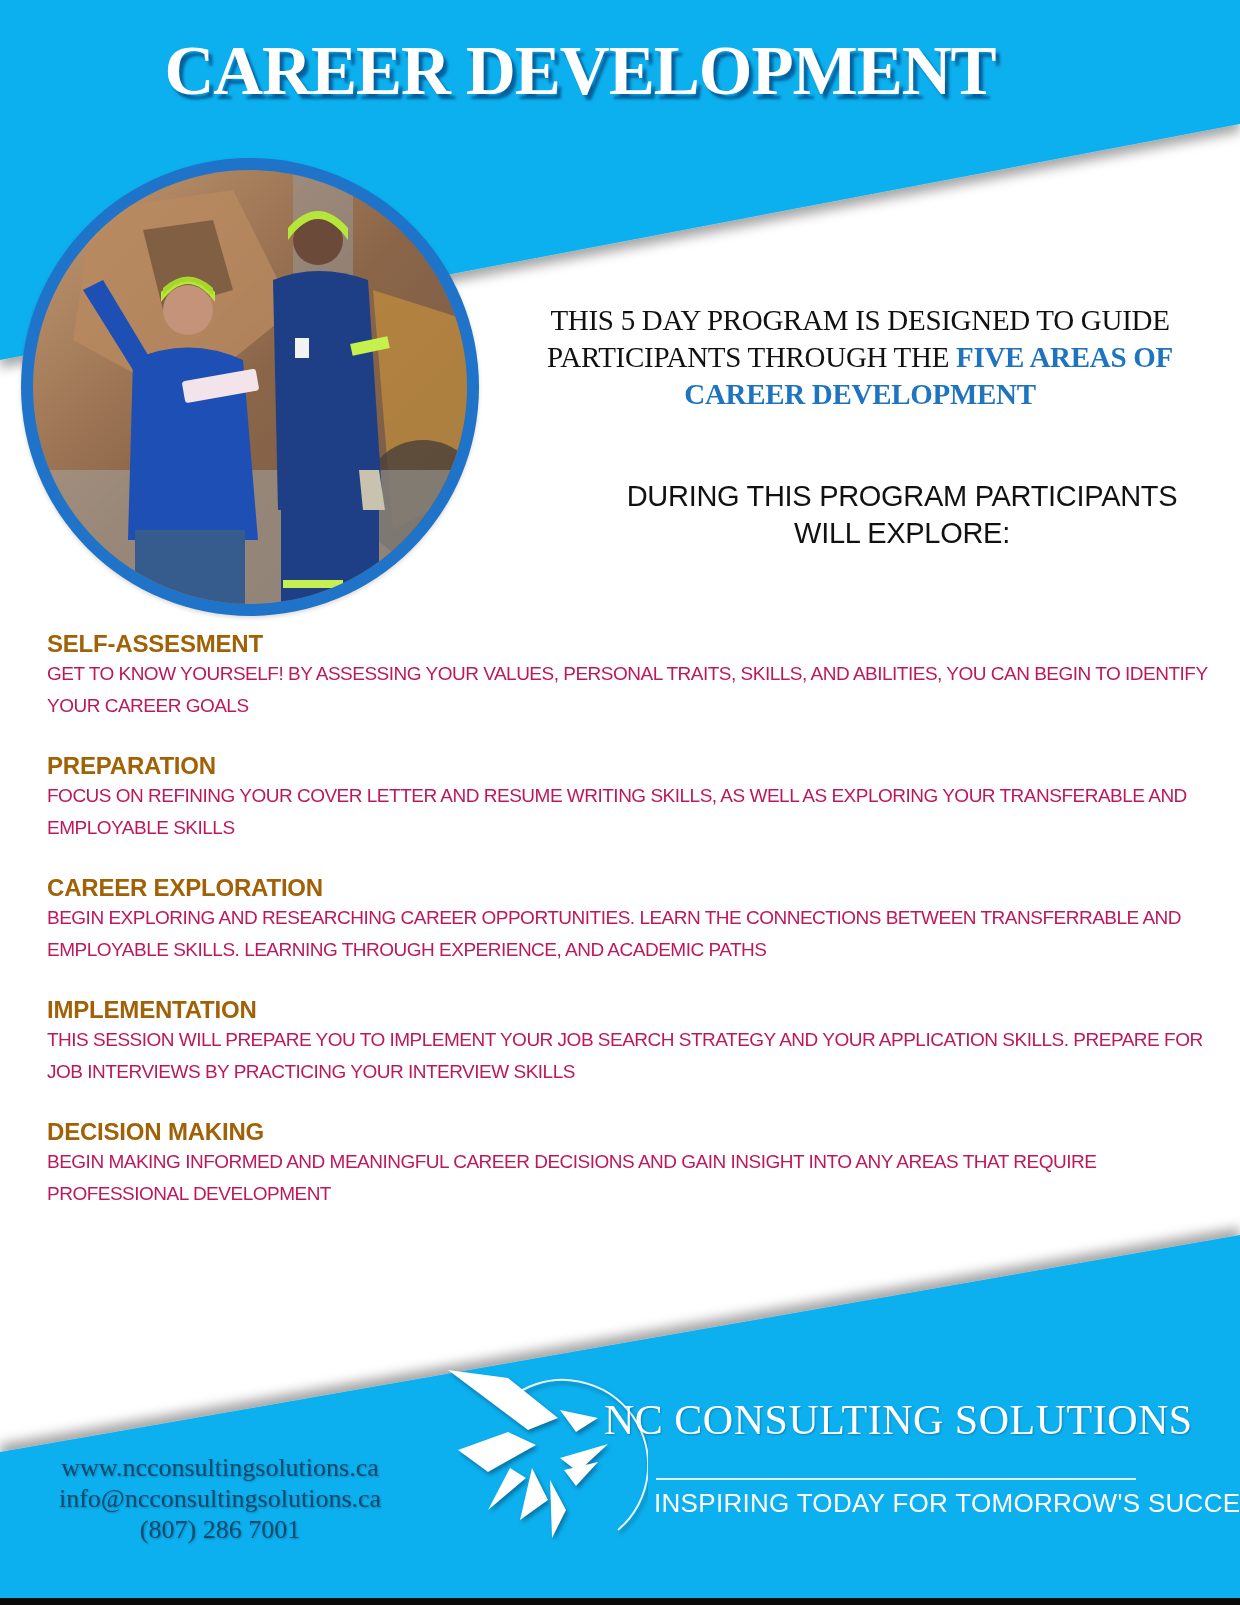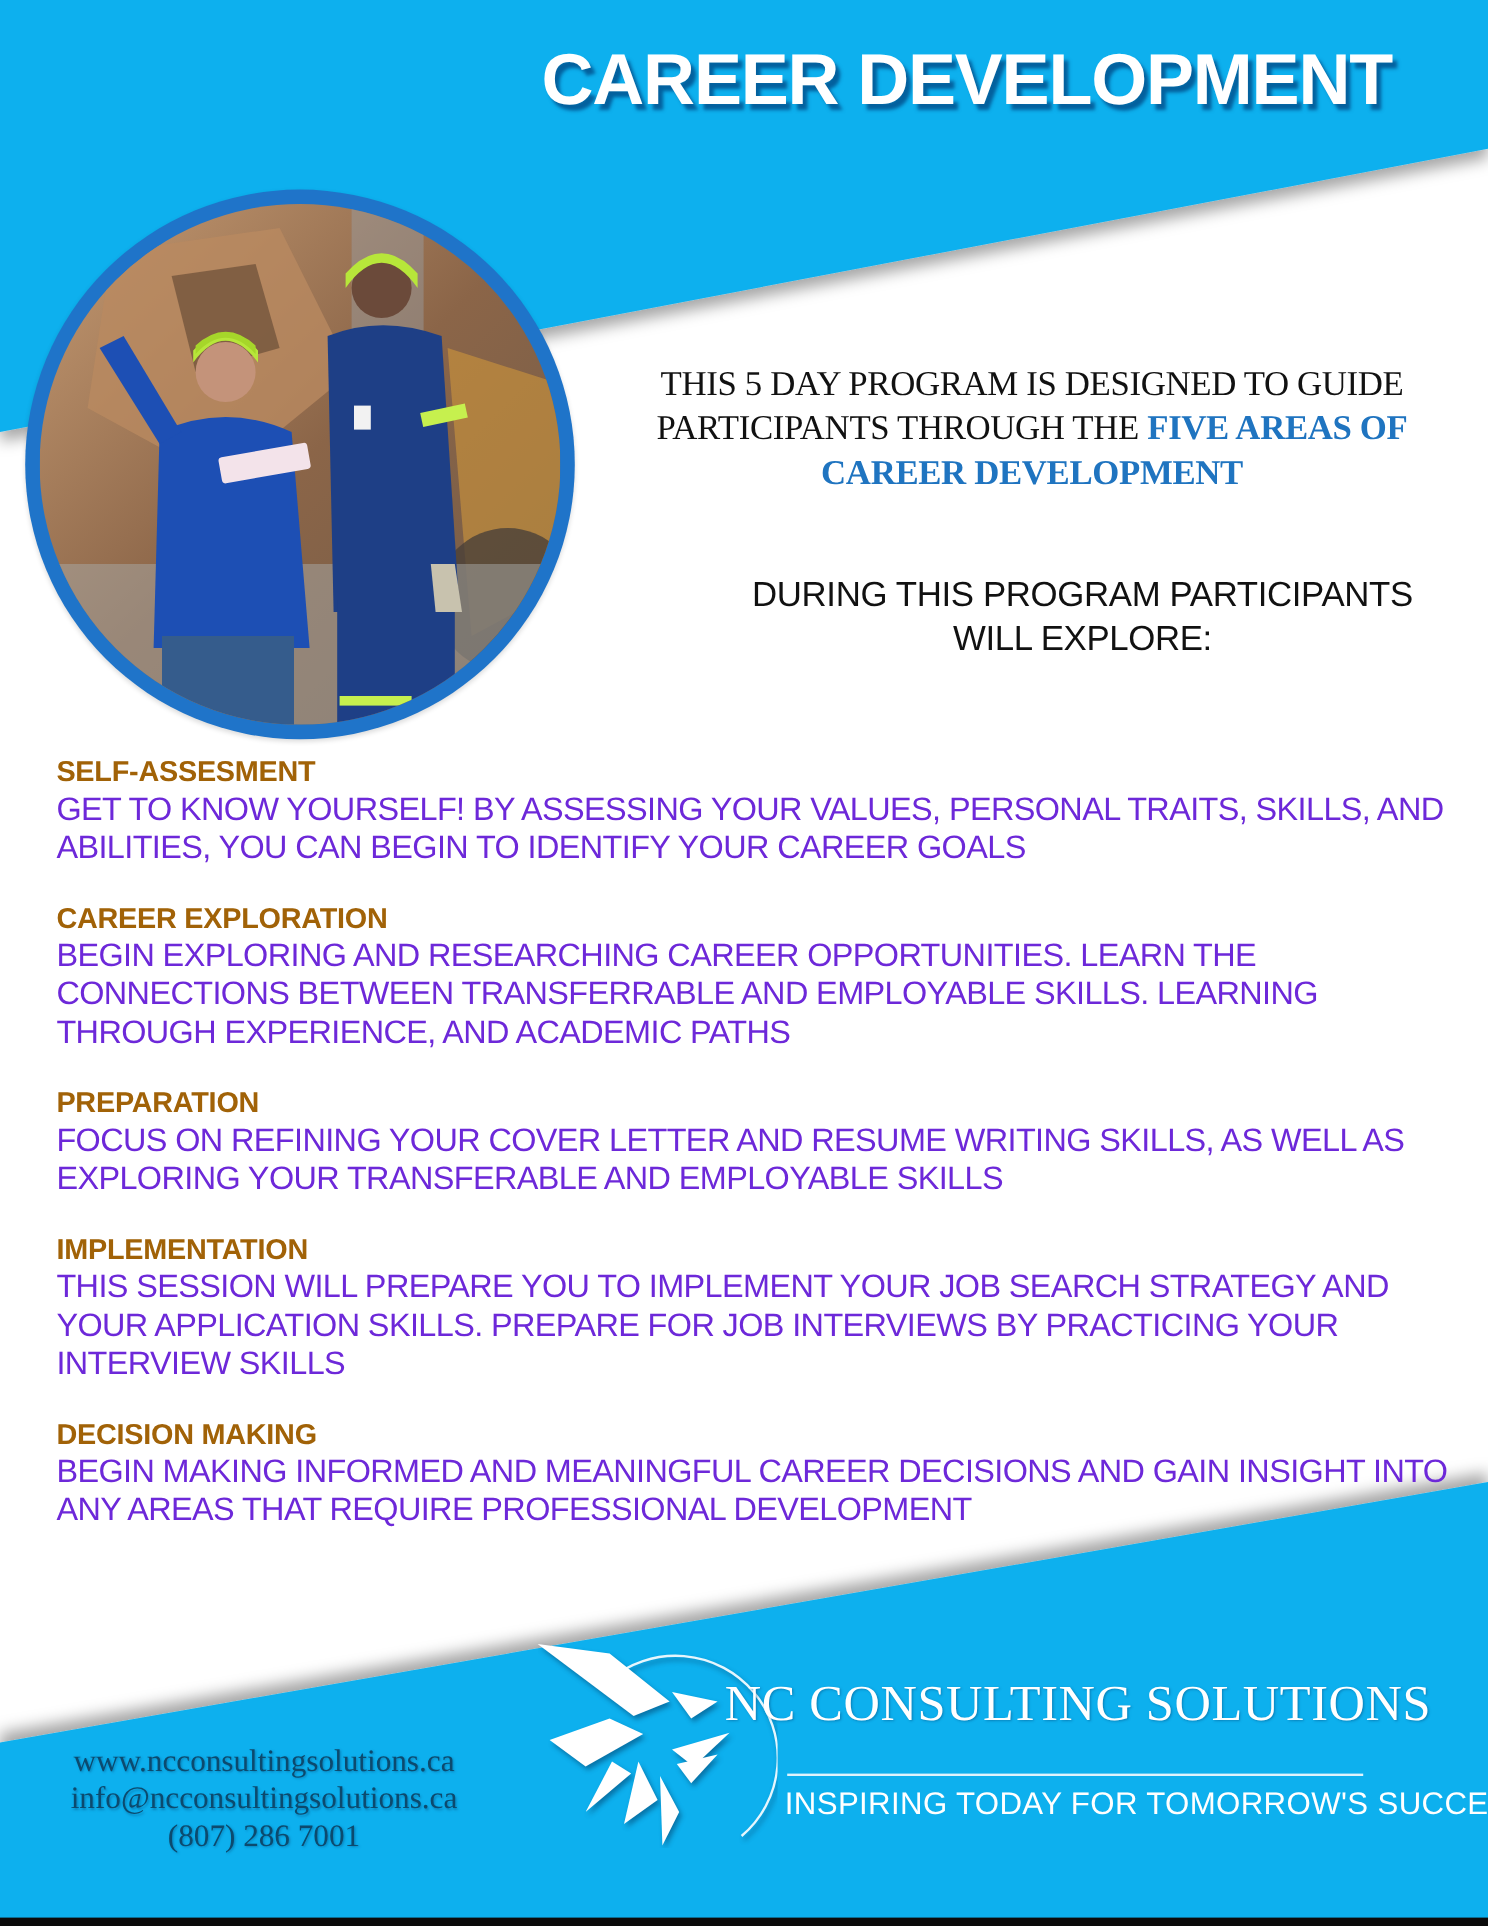--- a/index.html
+++ b/index.html
@@ -1,27 +1,27 @@
 <!DOCTYPE html>
 <html><head>
 <meta charset="utf-8">
 <style>
   html, body { margin: 0; padding: 0; }
   body { width: 1240px; height: 1605px; position: relative; overflow: hidden; background: #ffffff; font-family: "DejaVu Sans", "Liberation Sans", sans-serif; }
   .bg-svg { position: absolute; left: 0; top: 0; width: 1240px; height: 1605px; }
-  .title { position: absolute; left: 0; top: 32px; width: 1160px; text-align: right; font-family: Liberation Sans, sans-serif; font-weight: bold; font-size: 60px; letter-spacing: -1px; color: #ffffff; text-shadow: 4px 5px 3px rgba(0,70,130,0.75); white-space: nowrap; }
+  .title { position: absolute; left: 0; top: 32px; width: 1160px; text-align: center; font-family: Liberation Serif, serif; font-weight: bold; font-size: 69px; letter-spacing: -1px; color: #ffffff; text-shadow: 4px 5px 3px rgba(0,70,130,0.75); white-space: nowrap; }
   .photo { position: absolute; left: 21px; top: 158px; width: 458px; height: 458px; border-radius: 50%; background: #1f74c9; box-shadow: 0 2px 4px rgba(0,0,0,0.15); }
   .photo-inner { position: absolute; left: 12px; top: 12px; width: 434px; height: 434px; border-radius: 50%; overflow: hidden; }
   .intro { position: absolute; left: 520px; top: 302px; width: 680px; text-align: center; font-family: Liberation Serif, serif; font-size: 29px; line-height: 37px; color: #111; letter-spacing: -0.3px; }
   .intro .hl { color: #1f74c0; font-weight: bold; }
   .explore { position: absolute; left: 592px; top: 478px; width: 620px; text-align: center; font-family: "Liberation Sans", sans-serif; font-size: 29px; line-height: 37px; color: #111; letter-spacing: -0.3px; }
   .areas { position: absolute; left: 47px; top: 630px; width: 1180px; }
   .area { margin-bottom: 30px; }
   .area-title { font-family: "Liberation Sans", sans-serif; font-weight: bold; font-size: 24px; line-height: 28px; color: #a16207; letter-spacing: -0.2px; }
-  .area-desc { font-family: "Liberation Sans", sans-serif; font-size: 27px; line-height: 32px; color: #6d28d9; letter-spacing: -0.5px; }
+  .area-desc { font-family: "Liberation Sans", sans-serif; font-size: 19px; line-height: 32px; color: #be185d; letter-spacing: -0.5px; }
   .contact { position: absolute; left: 20px; top: 1452px; width: 400px; text-align: center; color: #0c4a6e; font-family: Liberation Serif, serif; font-size: 26px; line-height: 31px; text-shadow: 1px 1px 2px rgba(0,60,110,0.4); }
   .logo-mark { position: absolute; left: 448px; top: 1360px; width: 200px; height: 180px; }
   .brand-name { position: absolute; left: 604px; top: 1396px; font-family: Liberation Serif, serif; font-size: 42px; color: #ffffff; letter-spacing: 0.5px; white-space: nowrap; text-shadow: 1px 1px 2px rgba(0,60,110,0.4); }
   .brand-rule { position: absolute; left: 656px; top: 1478px; width: 480px; height: 2px; background: #dff3fc; }
   .brand-tagline { position: absolute; left: 654px; top: 1488px; font-family: "Liberation Sans", sans-serif; font-size: 26px; color: #ffffff; letter-spacing: 0.3px; white-space: nowrap; }
   .bottom-bar { position: absolute; left: 0; top: 1598px; width: 1240px; height: 7px; background: #0a0a0a; }
 </style>
 </head>
 <body>
 
@@ -83,26 +83,26 @@
   <span>THIS 5 DAY PROGRAM IS DESIGNED TO GUIDE PARTICIPANTS THROUGH THE </span><span class="hl">FIVE AREAS OF CAREER DEVELOPMENT</span>
 </div>
 <div class="explore">DURING THIS PROGRAM PARTICIPANTS WILL EXPLORE:</div>
 
 <div class="areas">
   <div class="area">
     <div class="area-title">SELF-ASSESMENT</div>
     <div class="area-desc">GET TO KNOW YOURSELF! BY ASSESSING YOUR VALUES, PERSONAL TRAITS, SKILLS, AND ABILITIES, YOU CAN BEGIN TO IDENTIFY YOUR CAREER GOALS</div>
   </div>
   <div class="area">
+    <div class="area-title">PREPARATION</div>
+    <div class="area-desc">FOCUS ON REFINING YOUR COVER LETTER AND RESUME WRITING SKILLS, AS WELL AS EXPLORING YOUR TRANSFERABLE AND EMPLOYABLE SKILLS</div>
+  </div>
+  <div class="area">
     <div class="area-title">CAREER EXPLORATION</div>
     <div class="area-desc">BEGIN EXPLORING AND RESEARCHING CAREER OPPORTUNITIES. LEARN THE CONNECTIONS BETWEEN TRANSFERRABLE AND EMPLOYABLE SKILLS. LEARNING THROUGH EXPERIENCE, AND ACADEMIC PATHS</div>
-  </div>
-  <div class="area">
-    <div class="area-title">PREPARATION</div>
-    <div class="area-desc">FOCUS ON REFINING YOUR COVER LETTER AND RESUME WRITING SKILLS, AS WELL AS EXPLORING YOUR TRANSFERABLE AND EMPLOYABLE SKILLS</div>
   </div>
   <div class="area">
     <div class="area-title">IMPLEMENTATION</div>
     <div class="area-desc">THIS SESSION WILL PREPARE YOU TO IMPLEMENT YOUR JOB SEARCH STRATEGY AND YOUR APPLICATION SKILLS. PREPARE FOR JOB INTERVIEWS BY PRACTICING YOUR INTERVIEW SKILLS</div>
   </div>
   <div class="area">
     <div class="area-title">DECISION MAKING</div>
     <div class="area-desc">BEGIN MAKING INFORMED AND MEANINGFUL CAREER DECISIONS AND GAIN INSIGHT INTO ANY AREAS THAT REQUIRE PROFESSIONAL DEVELOPMENT</div>
   </div>
 </div>

